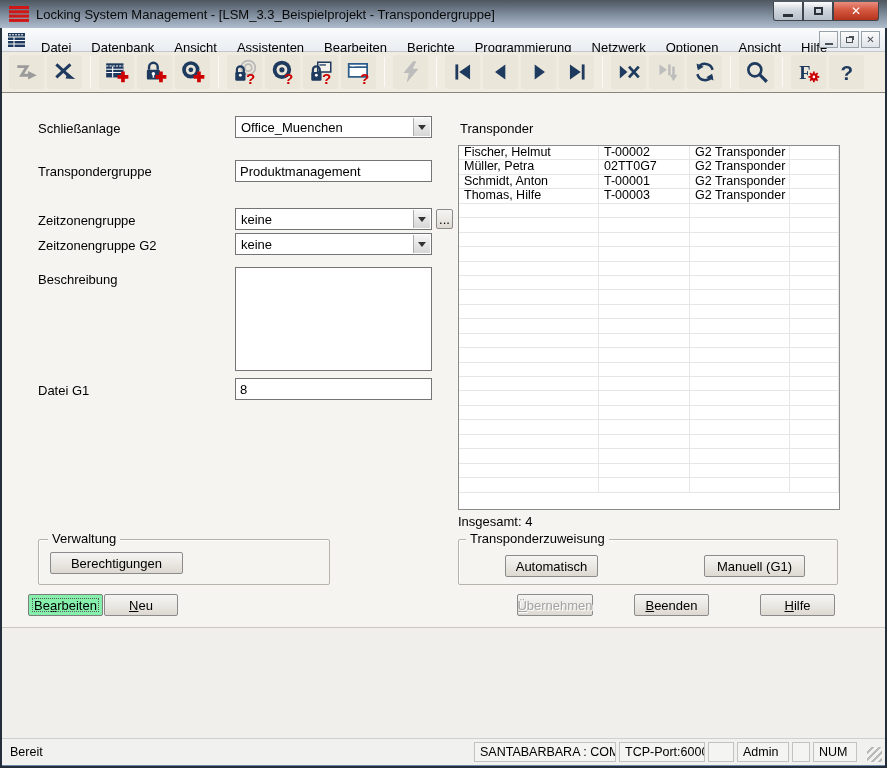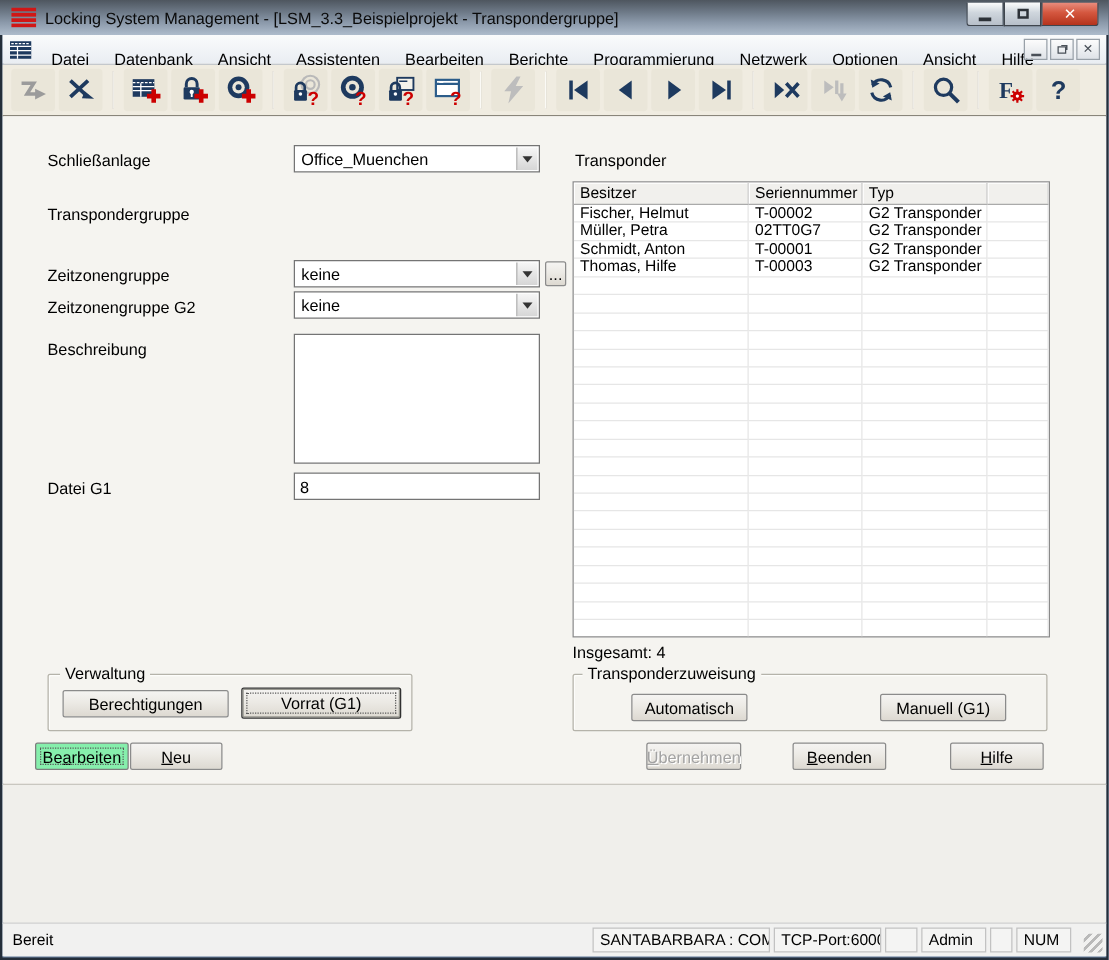--- a/index.html
+++ b/index.html
@@ -351,20 +351,21 @@
 
   <div class="flabel" style="left:38px;top:121px">Schließanlage</div>
   <div class="combo" style="left:235px;top:116px;width:197px;height:22px">
     <span class="cvalue">Office_Muenchen</span>
     <span class="arrowbtn">
         <span class="arrow-down"></span>
       </span>
   </div>
 
   <div class="flabel" style="left:38px;top:164px">Transpondergruppe</div>
+  <input class="tinput" style="left: 235px; top: 160px; width: 197px; height: 22px;" value="Produktmanagement">
 
   <div class="flabel" style="left:38px;top:213px">Zeitzonengruppe</div>
   <div class="combo" style="left:235px;top:208px;width:197px;height:22px">
     <span class="cvalue">keine</span>
     <span class="arrowbtn">
         <span class="arrow-down"></span>
       </span>
   </div>
   <div class="btn" style="left:436px;top:209px;width:17px;height:20px">...</div>
 
@@ -377,26 +378,20 @@
   </div>
 
   <div class="flabel" style="left:38px;top:272px">Beschreibung</div>
   <textarea class="tinput" style="left: 235px; top: 267px; width: 197px; height: 104px;"></textarea>
 
   <div class="flabel" style="left:38px;top:383px">Datei G1</div>
   <input class="tinput" style="left: 235px; top: 378px; width: 197px; height: 22px;" value="8">
 
   <div class="tcaption">Transponder</div>
   <div class="ttable">
-    <div class="thead" id="table-head">
-        <div class="hcell" style="width: 140px;">Besitzer</div>
-        <div class="hcell" style="width: 91px;">Seriennummer</div>
-        <div class="hcell" style="width: 100px;">Typ</div>
-        <div class="hcell" style="width: 49px;"></div>
-      </div>
     <div id="table-body">
         <div class="trow">
           <div class="cell" style="width: 140px;">Fischer, Helmut</div>
           <div class="cell" style="width: 91px;">T-00002</div>
           <div class="cell" style="width: 100px;">G2 Transponder</div>
           <div class="cell" style="width: 49px;"></div>
         </div>
         <div class="trow">
           <div class="cell" style="width: 140px;">Müller, Petra</div>
           <div class="cell" style="width: 91px;">02TT0G7</div>
@@ -535,21 +530,20 @@
           <div class="cell" style="width: 100px;"></div>
           <div class="cell" style="width: 49px;"></div>
         </div>
       </div>
   </div>
   <div class="total">Insgesamt: 4</div>
 
   <div class="group" style="left:38px;top:539px;width:292px;height:46px"></div>
   <div class="group-title" style="left:48px;top:531px">Verwaltung</div>
   <div class="btn" style="left:50px;top:552px;width:133px;height:22px">Berechtigungen</div>
-  <div class="btn btn-default focus-dots" style="left:193px;top:550px;width:128px;height:25px">Vorrat (G1)</div>
 
   <div class="group" style="left:458px;top:539px;width:380px;height:46px"></div>
   <div class="group-title" style="left:466px;top:531px">Transponderzuweisung</div>
   <div class="btn" style="left:505px;top:555px;width:93px;height:22px">Automatisch</div>
   <div class="btn" style="left:704px;top:555px;width:101px;height:22px">Manuell (G1)</div>
 
   <div class="btn btn-active focus-dots" style="left:28px;top:594px;width:75px;height:22px">Be<u>a</u>rbeiten</div>
   <div class="btn" style="left:104px;top:594px;width:74px;height:22px"><u>N</u>eu</div>
   <div class="btn btn-disabled" style="left:517px;top:594px;width:76px;height:22px"><u>Ü</u>bernehmen</div>
   <div class="btn" style="left:634px;top:594px;width:75px;height:22px"><u>B</u>eenden</div>

